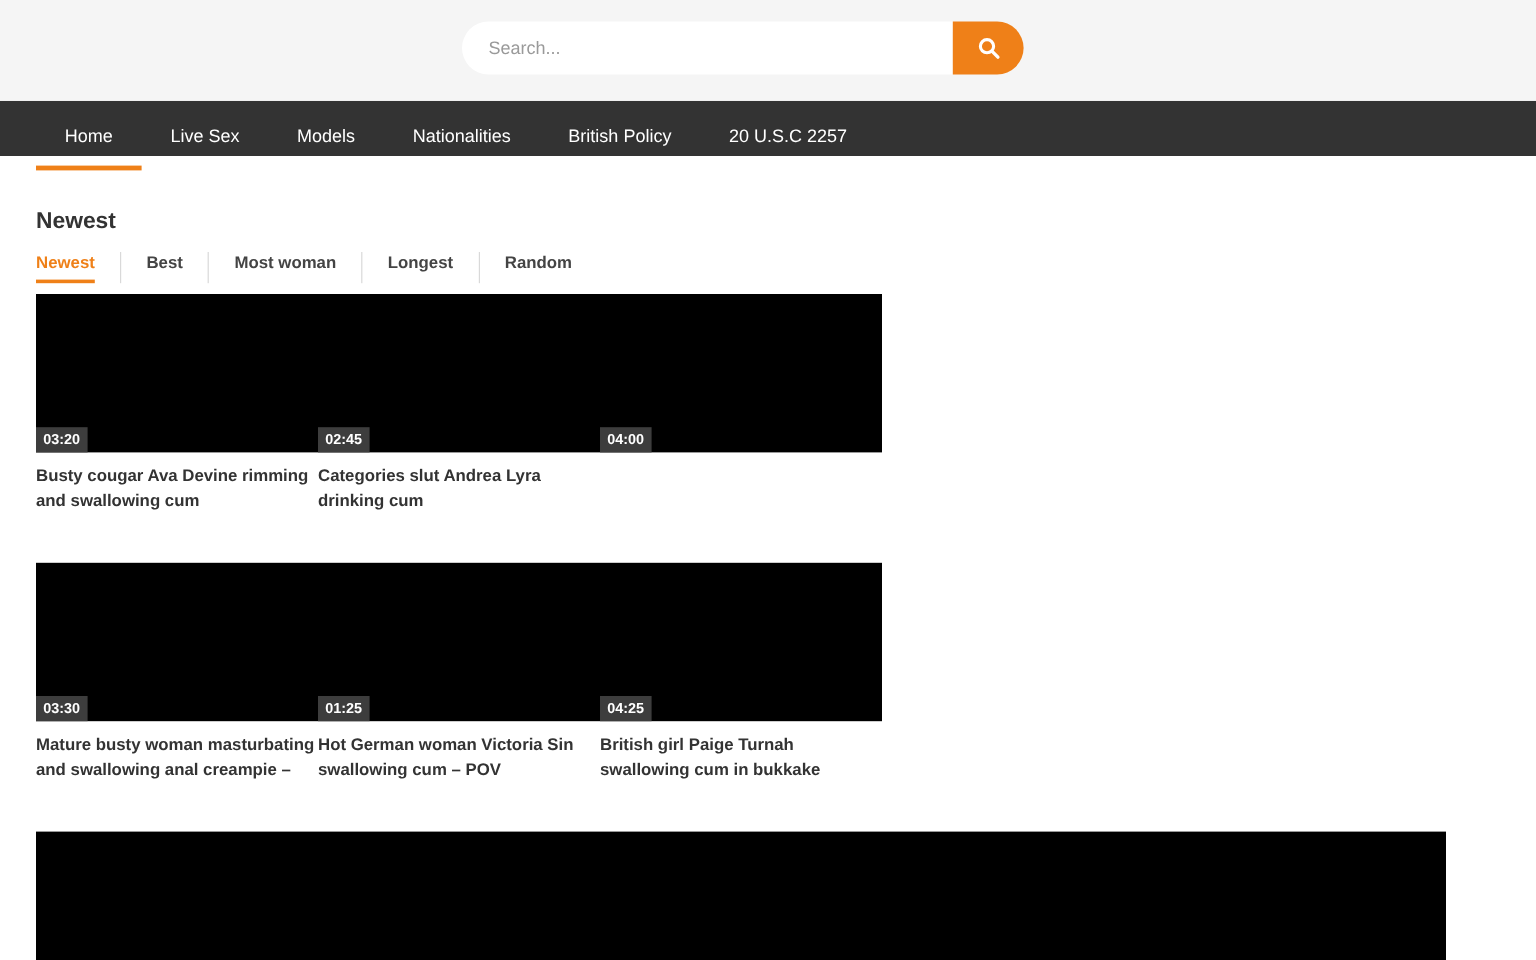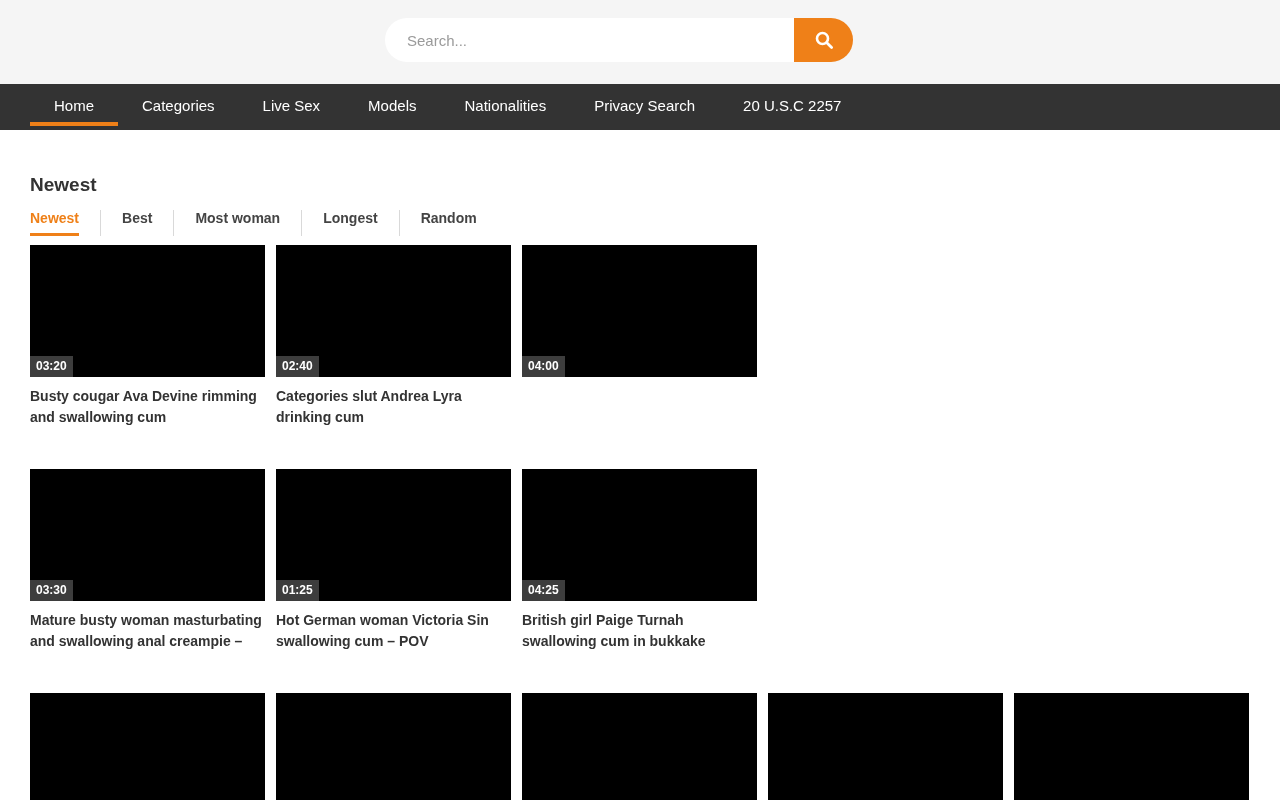--- a/index.html
+++ b/index.html
@@ -53,21 +53,21 @@
   
   .nav {
     height: 46px;
     background: var(--nav_bg);
     display: flex;
     padding-left: 30px;
   }
   .nav-item {
     position: relative;
     display: flex; align-items: center;
-    height: 42px;
+    height: 58px;
     padding: 0 24px;
     color: #ffffff;
     font-size: 15px;
     cursor: pointer;
     white-space: nowrap;
   }
   .nav-item.active::after {
     content: "";
     position: absolute;
     left: 0; right: 0; bottom: 0;
@@ -95,21 +95,20 @@
   .tab .tab-label {
     display: inline-block;
     padding-bottom: 7px;
     border-bottom: 3px solid transparent;
   }
   .tab.active { color: var(--accent); }
   .tab.active .tab-label { border-bottom-color: var(--accent); }
   
   .video-row {
     display: flex;
-    gap: 11px;
     margin-bottom: 41px;
   }
   .video-row.first { margin-top: 9px; }
   .video-card { width: 235px; cursor: pointer; }
   .video-thumb {
     position: relative;
     width: 235px; height: 132px;
     background: #000000;
   }
   .duration-badge {
@@ -142,25 +141,24 @@
           <circle cx="8.5" cy="8.5" r="5.5" fill="none" stroke="#ffffff" stroke-width="2.6"></circle>
           <line x1="12.8" y1="12.8" x2="17.6" y2="17.6" stroke="#ffffff" stroke-width="2.8" stroke-linecap="round"></line>
         </svg>
       </span>
     </button>
   </div>
 </header>
 
 <nav class="nav">
   <div class="nav-item active">Home</div>
-  <div class="nav-item">Categories</div>
   <div class="nav-item">Live Sex</div>
   <div class="nav-item">Models</div>
   <div class="nav-item">Nationalities</div>
-  <div class="nav-item">Privacy Search</div>
+  <div class="nav-item">British Policy</div>
   <div class="nav-item">20 U.S.C 2257</div>
 </nav>
 
 <main class="main">
 
   <h2 class="page-heading">Newest</h2>
 
   <div class="tabs">
     <div class="tab active">
       <span class="tab-label">Newest</span>
@@ -181,21 +179,21 @@
 
   <div class="video-row first">
     <div class="video-card">
       <div class="video-thumb">
         <span class="duration-badge">03:20</span>
       </div>
       <div class="video-title">Busty cougar Ava Devine rimming and swallowing cum</div>
     </div>
     <div class="video-card">
       <div class="video-thumb">
-        <span class="duration-badge">02:40</span>
+        <span class="duration-badge">02:45</span>
       </div>
       <div class="video-title">Categories slut Andrea Lyra drinking cum</div>
     </div>
     <div class="video-card">
       <div class="video-thumb">
         <span class="duration-badge">04:00</span>
       </div>
     </div>
   </div>
 

